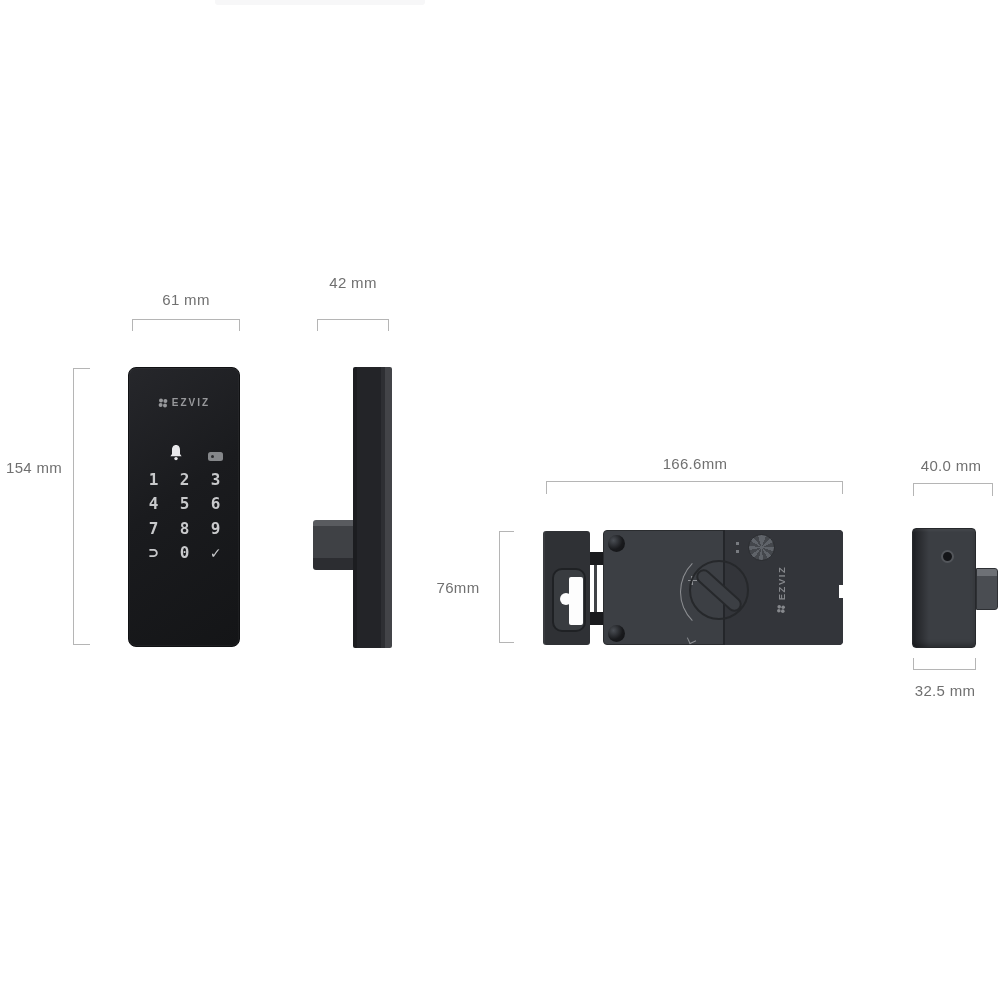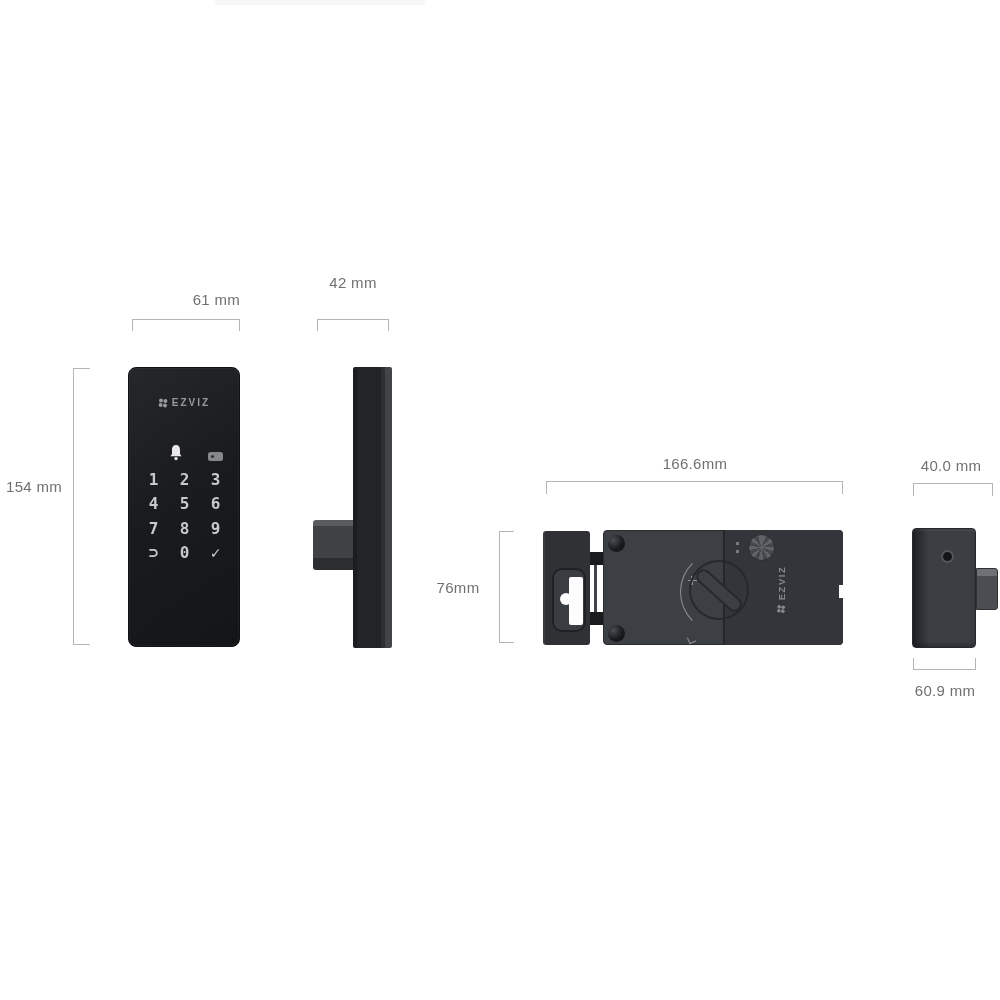--- a/index.html
+++ b/index.html
@@ -73,24 +73,24 @@
     box-shadow:inset 0 2px 2px rgba(255,255,255,.05), inset 0 -3px 4px rgba(0,0,0,.25); }
   .rs-screw { left:29px; top:22px; width:13px; height:13px; border-radius:50%; background:#141518; border:2px solid #53565b; }
   .rs-latch { left:64px; top:40px; width:22px; height:42px; border:1px solid #2e3034; border-radius:0 3px 3px 0;
     background:linear-gradient(180deg,#6e7176 0 7px,#4a4d52 7px 100%); }
 </style>
 </head>
 <body>
 
 <div class="abs top-ghost"></div>
 
-<div class="dim-label" style="left:132px; top:291px; width:108px;text-align:right;">61 mm</div>
+<div class="dim-label" style="left:132px; top:291px; width:108px;">61 mm</div>
 <div class="bracket bk-down" style="left:132px; top:319px; width:108px; height:12px;"></div>
 
-<div class="dim-label" style="left:6px; top:478px; width:54px;">154 mm</div>
+<div class="dim-label" style="left:6px; top:459px; width:54px;">154 mm</div>
 <div class="bracket bk-right" style="left:73px; top:368px; width:17px; height:277px;"></div>
 
 <div class="abs keypad">
   <div class="kp-logo">
     <svg class="flower" width="10" height="10" viewBox="0 0 10 10" fill="currentColor">
       <circle cx="3" cy="2.6" r="2"></circle>
         <circle cx="7.4" cy="3" r="2"></circle>
         <circle cx="2.6" cy="7" r="2"></circle>
         <circle cx="7" cy="7.4" r="2"></circle>
     </svg>
@@ -167,13 +167,13 @@
 <div class="dim-label" style="left:905px; top:457px; width:92px;">40.0 mm</div>
 <div class="bracket bk-down" style="left:913px; top:483px; width:80px; height:13px;"></div>
 
 <div class="abs rear-side">
   <div class="abs rs-latch"></div>
   <div class="abs rs-body"></div>
   <div class="abs rs-screw"></div>
 </div>
 
 <div class="bracket bk-up" style="left:913px; top:658px; width:63px; height:12px;"></div>
-<div class="dim-label" style="left:905px; top:682px; width:80px;">60.9 mm</div>
+<div class="dim-label" style="left:905px; top:682px; width:80px;">32.5 mm</div>
 
 </body></html>

